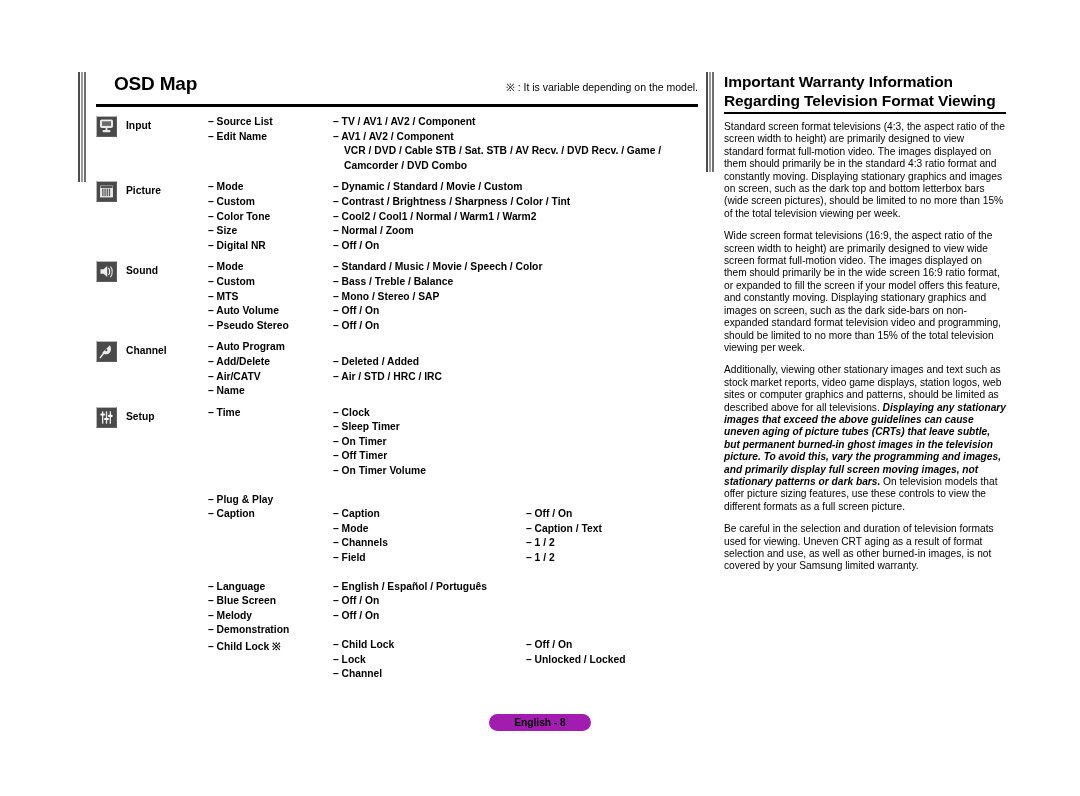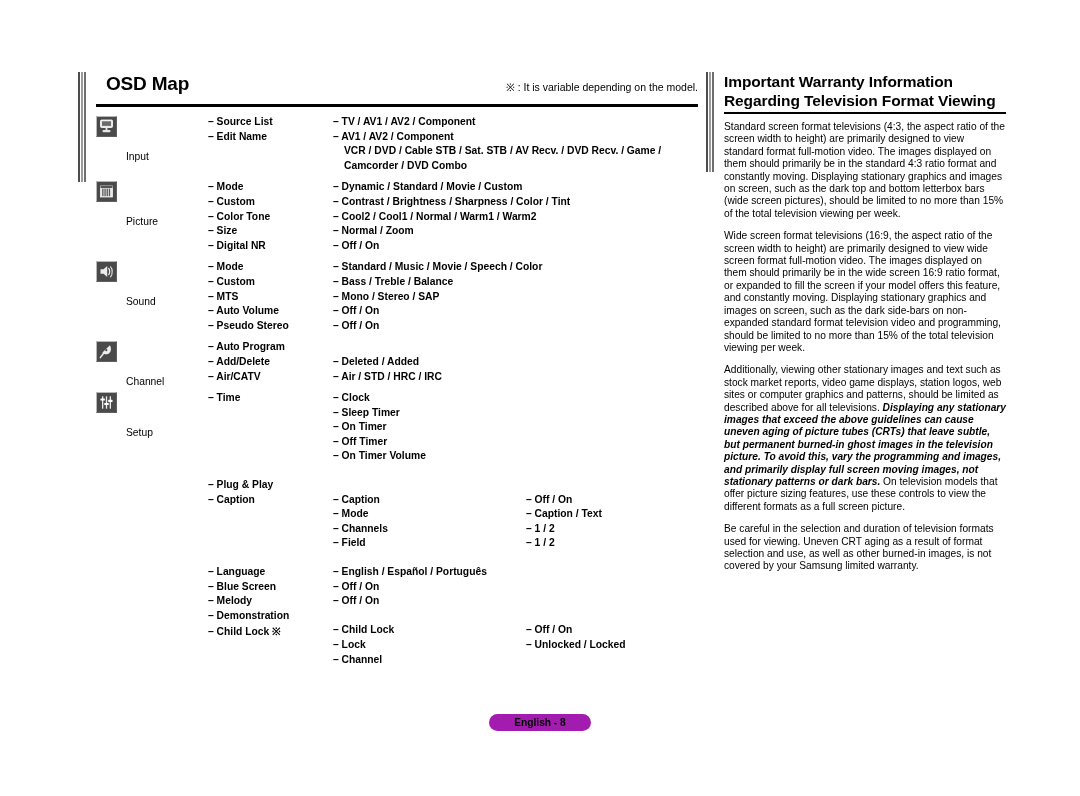--- a/index.html
+++ b/index.html
@@ -49,21 +49,21 @@
     top: 0;
     width: 2px;
     background: #8a8a8a;
   }
   .side-bar i.b1 { left: 0px; background: #4d4d4d; }
   .side-bar i.b2 { left: 3px; background: #9b9b9b; }
   .side-bar i.b3 { left: 6px; background: #6f6f6f; }
 
   .title-row {
     position: relative;
-    padding-left: 28px;
+    padding-left: 36px;
     height: 30px;
   }
   h1.osd-title {
     font-size: 19px;
     font-weight: bold;
     letter-spacing: -0.2px;
     margin: 0;
     line-height: 23px;
     display: inline-block;
   }
@@ -129,23 +129,22 @@
     border-right: 1px solid #5f5f5f;
     border-bottom: 1px solid #5f5f5f;
     box-sizing: border-box;
   }
   .icon-box svg { display: block; }
   .grp-label {
     position: absolute;
     left: 30px;
     top: 4px;
     font-size: 10.3px;
-    font-weight: normal;
+    font-weight: bold;
     white-space: nowrap;
-    margin-top: 31px;
   }
 
   .row {
     position: relative;
     height: 14.6px;
     white-space: nowrap;
   }
   .c {
     position: absolute;
     top: 0;
@@ -307,20 +306,23 @@
             <span class="c c1">– Auto Program</span>
           </div>
           <div class="row">
             <span class="c c1">– Add/Delete</span>
             <span class="c c2">– Deleted / Added</span>
           </div>
           <div class="row">
             <span class="c c1">– Air/CATV</span>
             <span class="c c2">– Air / STD / HRC / IRC</span>
           </div>
+          <div class="row">
+            <span class="c c1">– Name</span>
+          </div>
           <div class="gap-sm"></div>
         </div>
         <div class="group">
           <div class="grp-head">
             <div class="icon-box">
               <svg width="19" height="19" viewBox="0 0 19 19">
                 <rect x="5" y="3.3" width="1.3" height="12.4" fill="#ededed"></rect>
                 <rect x="8.85" y="3.3" width="1.3" height="12.4" fill="#ededed"></rect>
                 <rect x="12.7" y="3.3" width="1.3" height="12.4" fill="#ededed"></rect>
                 <rect x="3.4" y="5.4" width="4.5" height="2.1" rx="0.6" fill="#ffffff"></rect>

